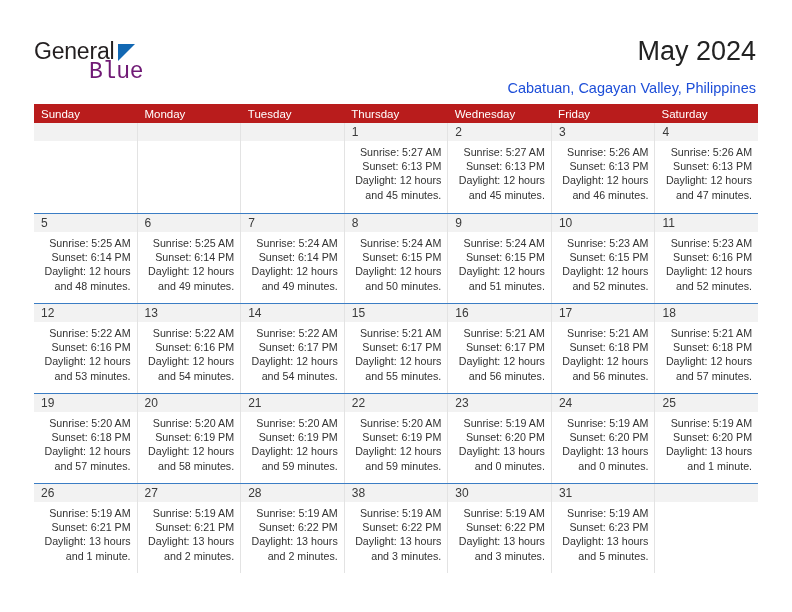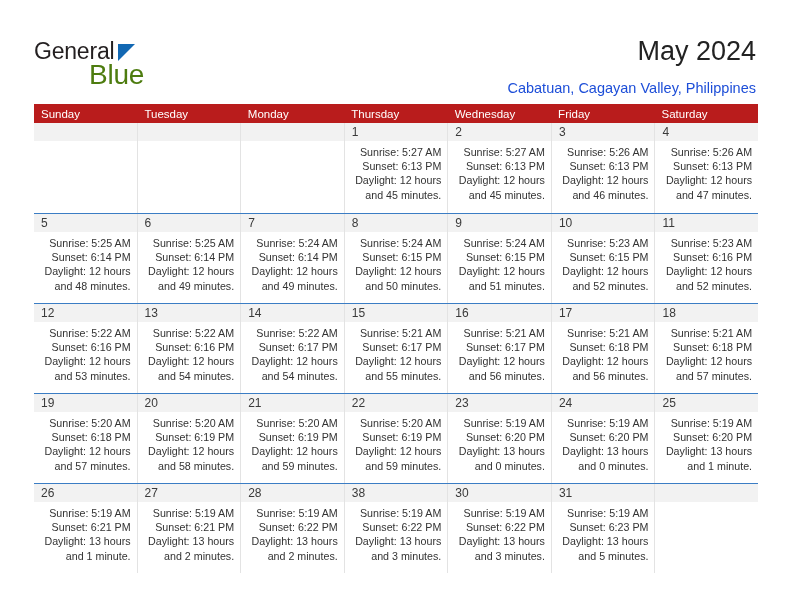--- a/index.html
+++ b/index.html
@@ -52,24 +52,24 @@
     top: 6px;
     width: 0;
     height: 0;
     border-top: 17px solid #1268b3;
     border-right: 17px solid transparent;
   }
   .logo-blue {
     position: absolute;
     left: 55px;
     top: 21px;
-    font-size: 28px;
+    font-size: 23px;
     letter-spacing: -0.2px;
-    color: #4d7c0f;
-    font-family: Liberation Sans, sans-serif;
+    color: #701a75;
+    font-family: Liberation Mono, monospace;
   }
   .title {
     position: absolute;
     right: 36px;
     top: 36px;
     font-size: 27px;
     color: #222222;
     text-align: center;
     white-space: nowrap;
     font-family: "Liberation Sans", sans-serif;
@@ -163,22 +163,22 @@
       <span class="logo-triangle"></span>
       <span class="logo-blue">Blue</span>
     </div>
     <div class="title">May 2024</div>
     <div class="subtitle">Cabatuan, Cagayan Valley, Philippines</div>
   </div>
 
   <div class="calendar">
     <div class="weekday-row" id="weekday-row">
         <div class="weekday">Sunday</div>
+        <div class="weekday">Monday</div>
         <div class="weekday">Tuesday</div>
-        <div class="weekday">Monday</div>
         <div class="weekday">Thursday</div>
         <div class="weekday">Wednesday</div>
         <div class="weekday">Friday</div>
         <div class="weekday">Saturday</div>
       </div>
     <div id="weeks-container">
         <div class="week-row first">
           <div class="day-cell empty">
             <div class="day-number"></div>
           </div>

